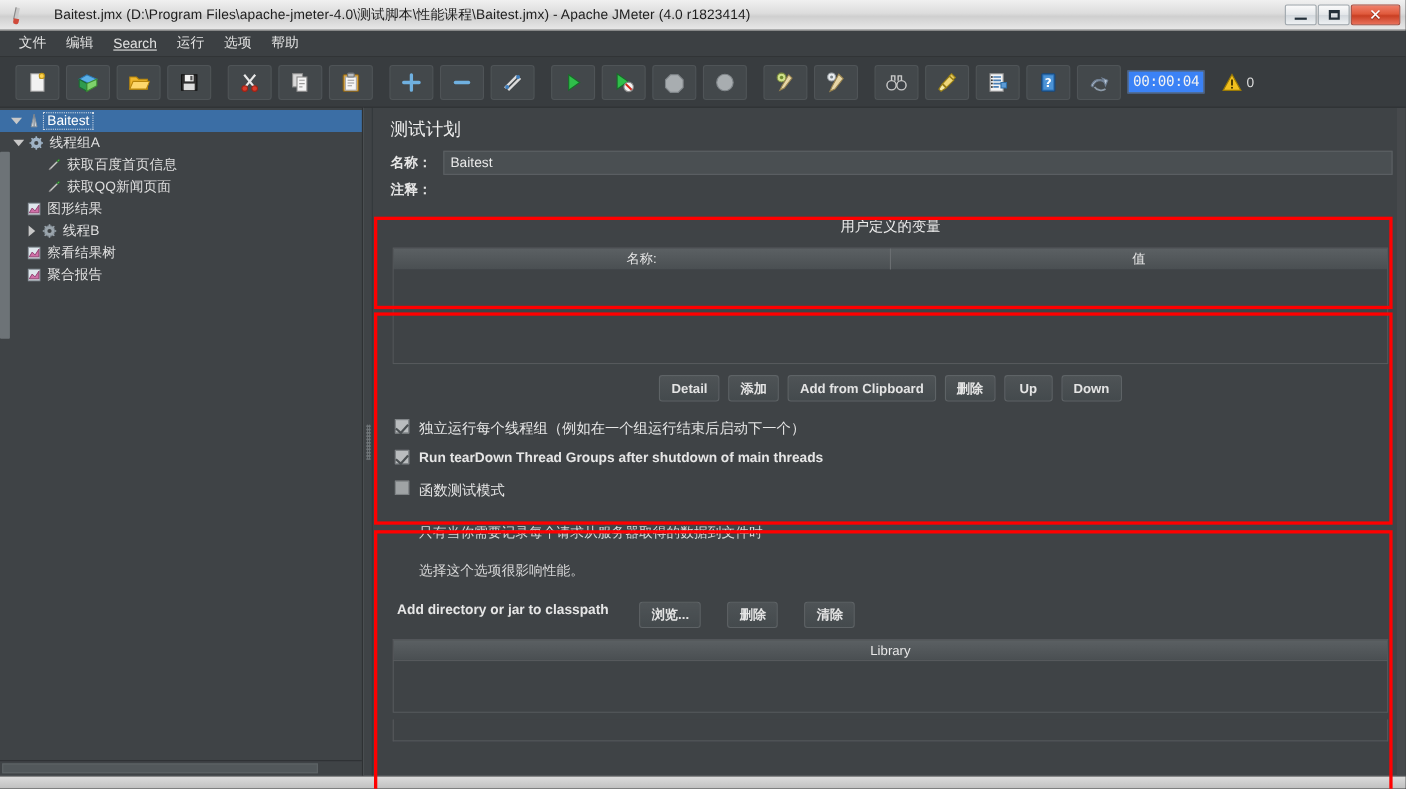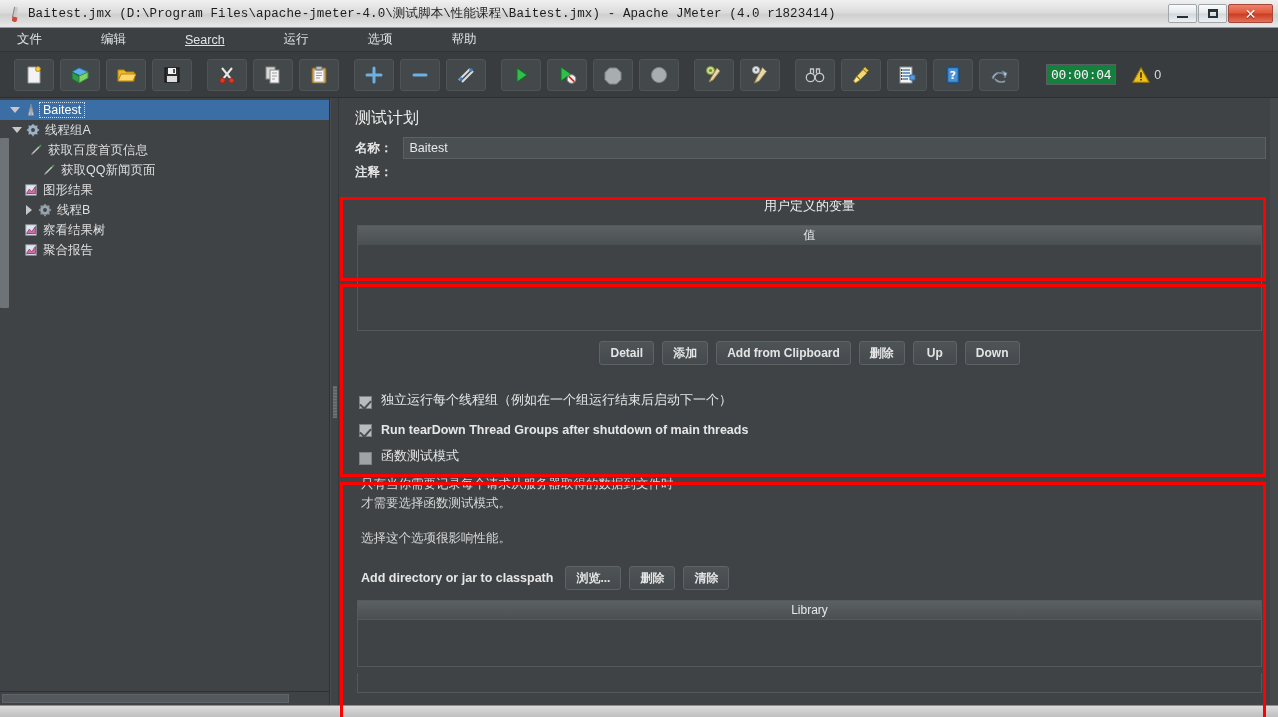--- a/index.html
+++ b/index.html
@@ -36,21 +36,22 @@
     border-left: 1px solid #888;
   }
   .tb-icon::after {
     content: ""; position: absolute; left: 6px; top: 12px;
     width: 5px; height: 5px; background: #d04a3a;
     border-radius: 0 0 2px 2px; transform: rotate(12deg);
   }
   .tb-title {
     font-size: 12.5px; color: #1d1d1d; white-space: nowrap;
     letter-spacing: 0.1px; flex: 1 1 auto; overflow: hidden;
-    font-family: Liberation Mono, monospace;
+    font-family: Liberation Sans, sans-serif;
+    margin-left: 21px;
   }
   .tb-btns { display: flex; align-items: center; margin-right: 5px; flex: 0 0 auto; }
   .tb-btn {
     width: 29px; height: 19px; margin-left: 1px;
     border: 1px solid #9fa7ad;
     background: linear-gradient(to bottom, #fbfbfb 0%, #e4e7ea 48%, #d2d7dc 52%, #eef1f3 100%);
     border-radius: 2px;
     display: flex; align-items: center; justify-content: center;
     position: relative;
   }
@@ -67,21 +68,20 @@
     text-shadow: 0 1px 1px rgba(0,0,0,.45);
   }
 
   
   .menubar {
     height: 24px; flex: 0 0 24px;
     background: #3c4043;
     display: flex; align-items: center;
     padding-left: 8px;
     border-bottom: 1px solid #303336;
-    gap: 41px;
   }
   .menu-item {
     color: #e2e2e2; font-size: 12.5px;
     padding: 2px 9px; cursor: default; white-space: nowrap;
   }
 
   
   .toolbar {
     height: 46px; flex: 0 0 46px;
     background: #383c3f;
@@ -95,24 +95,24 @@
     background: #43484b;
     border: 1px solid #4f5457;
     border-radius: 3px;
     display: flex; align-items: center; justify-content: center;
     position: relative;
   }
   .tbtn svg { display: block; }
   .tb-sep { width: 3px; height: 30px; }
 
   .timer {
-    margin-left: 21px;
+    margin-left: 0;
     font-family: "DejaVu Sans Mono", "Liberation Mono", monospace;
     font-size: 13px; color: #f2f2f2;
-    background: #15803d;
+    background: #3b82f6;
     border: 1px solid #5a5f62;
     padding: 2px 4px;
     letter-spacing: -0.3px;
   }
   .warn-wrap { display: flex; align-items: center; margin-left: 10px; gap: 4px; }
   .warn-count { color: #dcdcdc; font-size: 12.5px; }
 
   
   .bodysplit { flex: 1 1 auto; display: flex; min-height: 0; position: relative; }
   .treepane {
@@ -204,40 +204,40 @@
   .btn {
     min-width: 44px; height: 24px;
     background: linear-gradient(to bottom,#4e5356,#444a4d);
     border: 1px solid #5e6366; border-radius: 3px;
     color: #e4e4e4; font-size: 12px; font-weight: bold;
     display: flex; align-items: center; justify-content: center;
     padding: 0 10px; white-space: nowrap;
   }
 
   .opts { padding: 8px 8px 0 12px; }
-  .cbrow { display: flex; align-items: flex-end; height: 28px; }
+  .cbrow { display: flex; align-items: flex-start; height: 28px; }
   .cb {
     width: 13px; height: 13px; flex: 0 0 13px;
     background: #b9bcbe; border: 1px solid #7e8285;
     position: relative; margin-right: 9px;
   }
   .cb.checked::after {
     content: ""; position: absolute; left: 2px; top: 1px;
     width: 5px; height: 9px;
     border: solid #4a4f52; border-width: 0 2px 2px 0;
     transform: rotate(42deg);
   }
   .cb.off { background: #9fa3a5; }
   .cbl { color: #e6e6e6; font-size: 12.5px; font-weight: bold; white-space: nowrap; }
   .cbl.cn { font-weight: normal; font-size: 13px; }
 
-  .help { padding: 10px 0 0 2px; color: #d8d8d8; font-size: 12.5px; line-height: 19px; }
+  .help { padding: 10px 0 0 2px; color: #d8d8d8; font-size: 12.5px; line-height: 19px; margin-left: 20px; }
   .help .gap { height: 16px; }
 
-  .cprow { display: flex; align-items: center; gap: 8px; padding: 18px 0 0 2px; }
+  .cprow { display: flex; align-items: flex-start; gap: 24px; padding: 18px 0 0 2px; }
   .cplabel { color: #e6e6e6; font-size: 12.5px; font-weight: bold; white-space: nowrap; margin-right: 4px; }
 
   .lib-box { margin: 10px 8px 0 10px; }
   .lib-head {
     height: 19px; background: linear-gradient(to bottom,#5b6063,#4a4f52);
     border: 1px solid #56595c; border-bottom: none;
     color: #e8e8e8; font-size: 12px; text-align: center; line-height: 19px;
   }
   .lib-body { height: 48px; border: 1px solid #56595c; background: #3f4346; }
   .lib-foot { height: 20px; border: 1px solid #56595c; border-top: none; background: #3f4346; margin-top: 6px; }
@@ -504,21 +504,21 @@
           <span class="ticon">
             <svg width="14" height="14" viewBox="0 0 16 16">
                 <circle cx="8" cy="8" r="5.6" fill="#9fb3c6" stroke="#5d7governance88"></circle>
                 <circle cx="8" cy="8" r="2.2" fill="#3f4346"></circle>
                 <path d="M8 1v2M8 13v2M1 8h2M13 8h2M3 3l1.5 1.5M11.5 11.5L13 13M13 3l-1.5 1.5M4.5 11.5L3 13" stroke="#9fb3c6" stroke-width="1.6"></path>
               </svg>
           </span>
           <span class="tlabel">线程组A</span>
         </div>
 
-        <div class="tnode" style="padding-left:27px">
+        <div class="tnode" style="padding-left:40px">
           <span class="ticon">
             <svg width="14" height="14" viewBox="0 0 16 16">
                 <path d="M3 13l2-1 7-7-1-1-7 7z" fill="#d8d8d8" stroke="#8a8a8a"></path>
                 <path d="M11 4l2-2 1 1-2 2z" fill="#5ac15a" stroke="#2d7a2d"></path>
               </svg>
           </span>
           <span class="tlabel">获取百度首页信息</span>
         </div>
 
         <div class="tnode" style="padding-left:40px">
@@ -599,20 +599,21 @@
         </div>
 
         <div class="row-comment">
           <span class="lbl b">注释：</span>
         </div>
 
         <div class="udv-box">
           <div class="udv-title">用户定义的变量</div>
           <div class="tbl">
             <div class="tbl-head">
+              <div class="tbl-th">名称:</div>
               <div class="tbl-th">值</div>
             </div>
             <div class="tbl-body"></div>
           </div>
           <div class="btnrow">
             <div class="btn">Detail</div>
             <div class="btn">添加</div>
             <div class="btn">Add from Clipboard</div>
             <div class="btn">删除</div>
             <div class="btn">Up</div>
@@ -632,21 +633,20 @@
             <span class="cbl">Run tearDown Thread Groups after shutdown of main threads</span>
           </div>
 
           <div class="cbrow">
             <span class="cb off"></span>
             <span class="cbl cn">函数测试模式</span>
           </div>
 
           <div class="help">
             <div>只有当你需要记录每个请求从服务器取得的数据到文件时</div>
-            <div>才需要选择函数测试模式。</div>
             <div class="gap"></div>
             <div>选择这个选项很影响性能。</div>
           </div>
 
           <div class="cprow">
             <span class="cplabel">Add directory or jar to classpath</span>
             <div class="btn">浏览...</div>
             <div class="btn">删除</div>
             <div class="btn">清除</div>
           </div>

